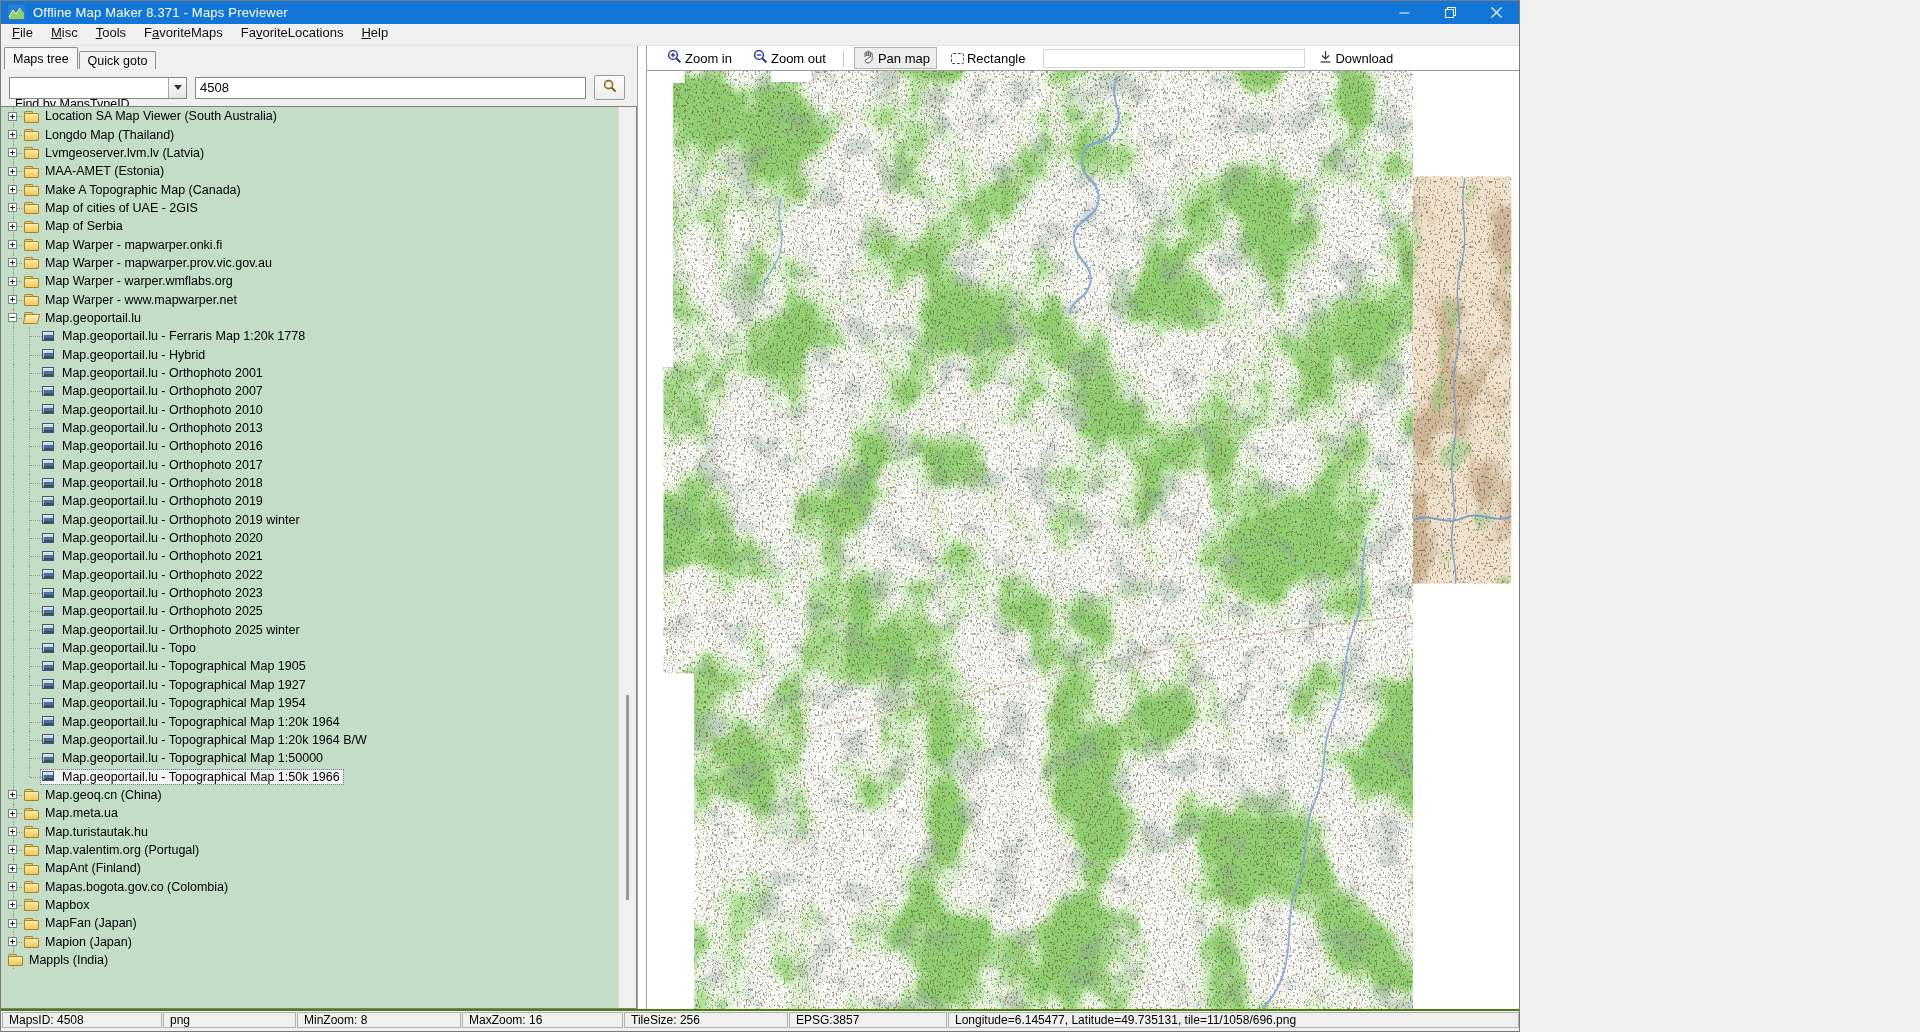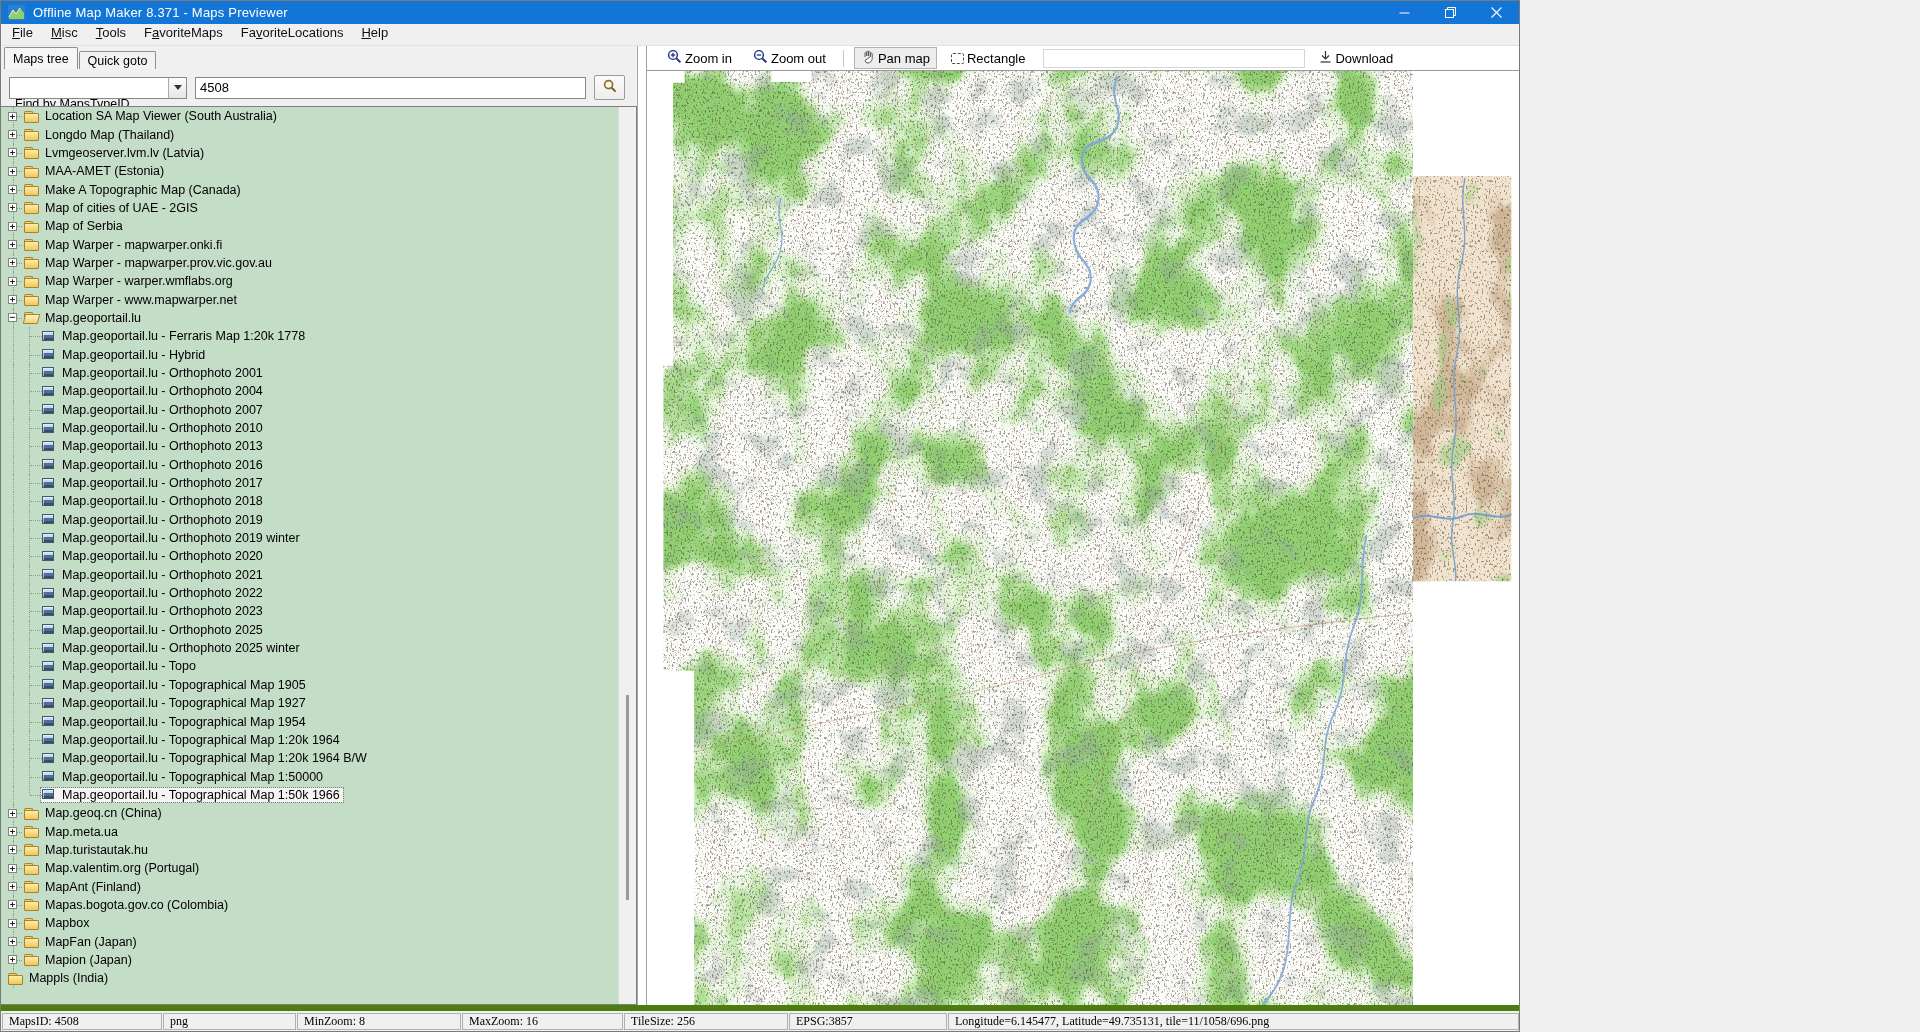--- a/index.html
+++ b/index.html
@@ -72,21 +72,21 @@
   .tbtn.pressed{background:#ededed;border:1px solid #b3b3b3;}
   .tsep{width:1px;height:17px;background:#c8c8c8;margin:0 3px;}
   .rect-icon{width:13px;height:11px;border:1px dashed #4a4a4a;border-radius:2px;box-sizing:border-box;}
   .tb-input{width:262px;height:19px;border:1px solid #d6d6d6;background:#fff;margin-left:4px;font-family:"Liberation Sans",sans-serif;font-size:12px;padding:0 3px;box-sizing:border-box;}
 
   
   .mapview{flex:1;position:relative;border-top:1px solid #9a9a9a;overflow:hidden;background:#fff;min-height:0;}
   .mapview svg{position:absolute;inset:0;width:100%;height:100%;display:block;}
 
   
-  .statusbar{height:20px;flex:none;display:flex;align-items:center;background:#f0f0f0;border-top:6px solid #4d7c0f;font-size:12px;color:#000;font-family:Liberation Serif, serif;}
+  .statusbar{height:20px;flex:none;display:flex;align-items:flex-start;background:#f0f0f0;border-top:2px solid #4d7c0f;font-size:12px;color:#000;}
   .scell{border:1px solid #b0b0b0;box-sizing:border-box;margin:1px 0 1px 1px;padding:0 6px;display:flex;align-items:center;white-space:nowrap;background:#f0f0f0;overflow:hidden;}
   .scell.grow{flex:1;}
 </style>
 </head>
 <body>
 
 <div class="app">
 
   <div class="titlebar">
     <span class="appicon">
@@ -278,29 +278,20 @@
               <span>Map.geoportail.lu - Hybrid</span>
             </span>
           </div>
           <div class="trow lvl1">
             <i class="g gv12"></i>
             <i class="g gv28"></i>
             <i class="g gh28"></i>
             <span class="hl">
               <span class="ticon leaf"></span>
               <span>Map.geoportail.lu - Orthophoto 2001</span>
-            </span>
-          </div>
-          <div class="trow lvl1">
-            <i class="g gv12"></i>
-            <i class="g gv28"></i>
-            <i class="g gh28"></i>
-            <span class="hl">
-              <span class="ticon leaf"></span>
-              <span>Map.geoportail.lu - Orthophoto 2004</span>
             </span>
           </div>
           <div class="trow lvl1">
             <i class="g gv12"></i>
             <i class="g gv28"></i>
             <i class="g gh28"></i>
             <span class="hl">
               <span class="ticon leaf"></span>
               <span>Map.geoportail.lu - Orthophoto 2007</span>
             </span>

